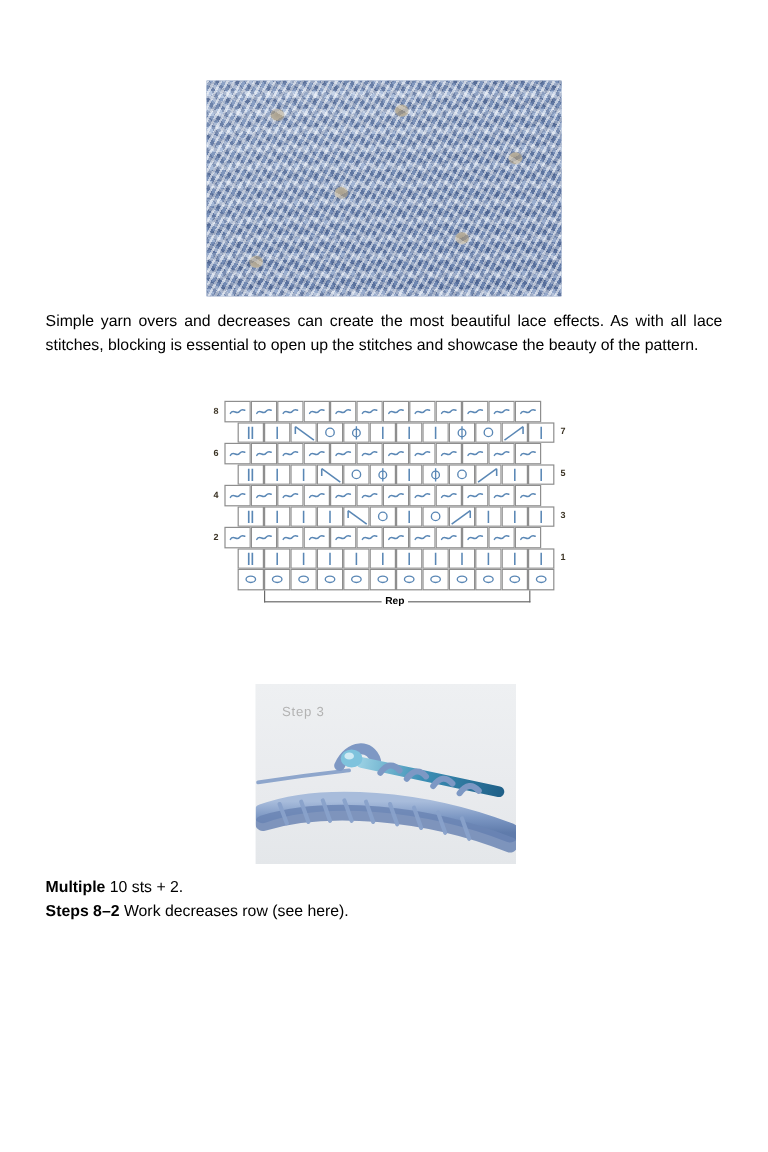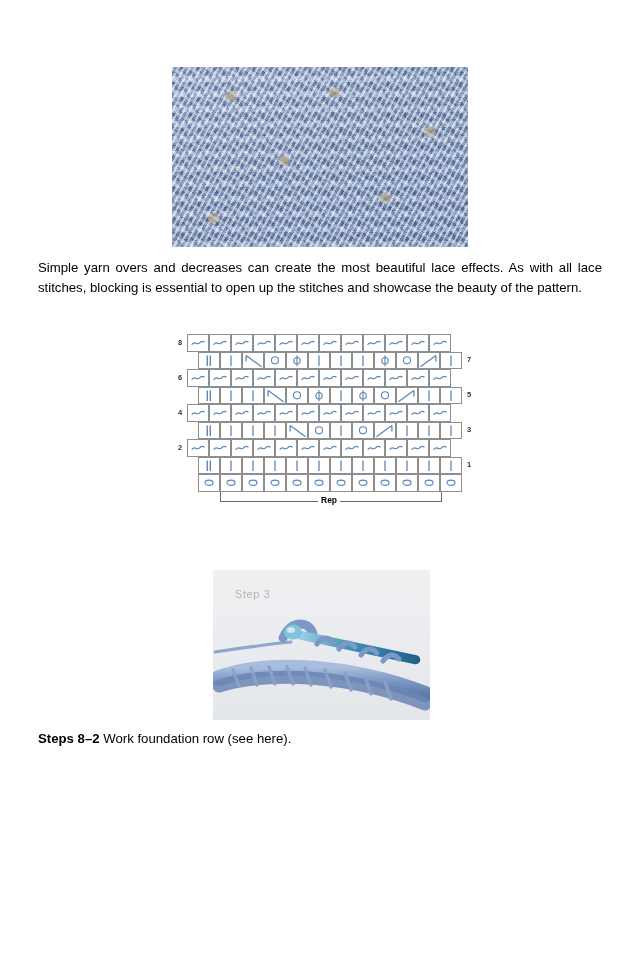--- a/index.html
+++ b/index.html
@@ -688,16 +688,17 @@
       <g stroke="#7d98c4" stroke-width="5" fill="none" stroke-linecap="round">
         <path d="M104 36 q8 -11 16 -2"></path>
           <path d="M126 41 q8 -11 16 -2"></path>
         <path d="M148 47 q8 -11 16 -2"></path>
           <path d="M170 53 q8 -11 16 -2"></path>
       </g>
     </svg>
   </div>
 
   <div class="instructions" id="instructions">
-      <p><span class="lbl">Steps 8–2</span><span> Work foundation row (see here).</span></p>
+      <p><span class="lbl">Multiple</span><span> 10 sts + 2.</span></p>
+      <p><span class="lbl">Steps 8–2</span><span> Work decreases row (see here).</span></p>
     </div>
 
 </div>
 
 </body></html>

